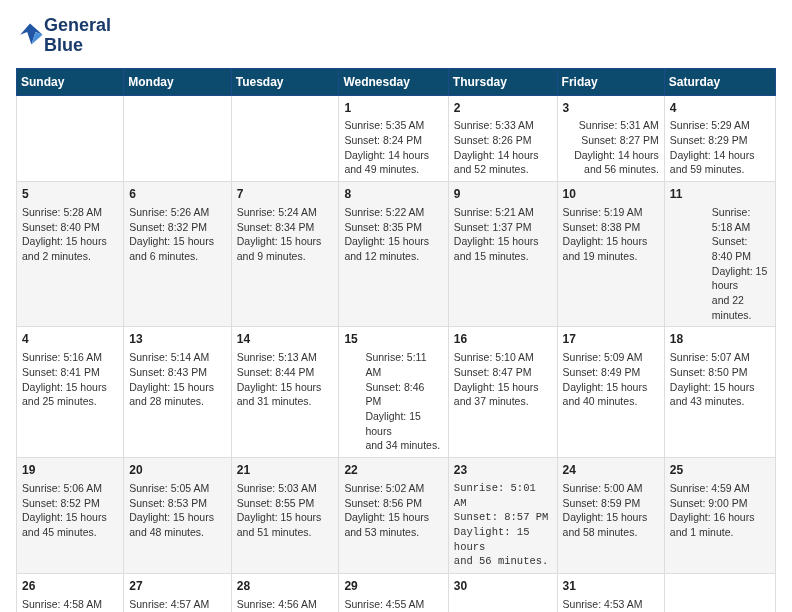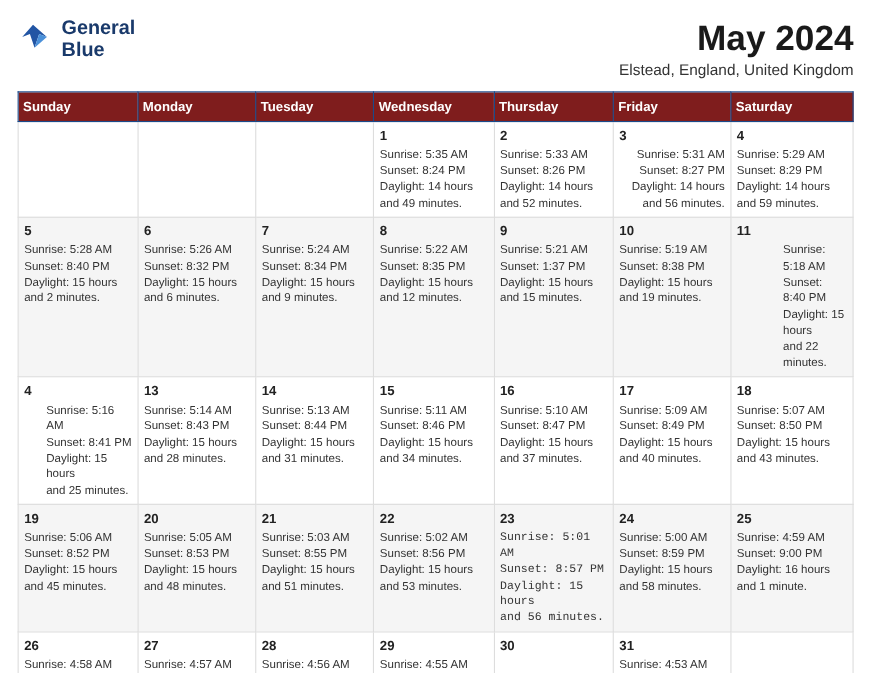--- a/index.html
+++ b/index.html
@@ -12,21 +12,21 @@
     }
     .header {
       display: flex;
       justify-content: space-between;
       align-items: flex-start;
       margin-bottom: 12px;
     }
     .logo {
       display: flex;
       align-items: center;
-      gap: 12px;
+      gap: 0;
     }
     .logo-text {
       font-size: 18px;
       font-weight: bold;
       color: #1a3a6b;
       line-height: 1.1;
     }
     .logo-bird {
       width: 28px;
       height: 24px;
@@ -43,21 +43,21 @@
       font-size: 14px;
       color: #333;
       margin-top: 2px;
     }
     .calendar {
       width: 100%;
       border-collapse: collapse;
       font-size: 11px;
     }
     .calendar thead tr {
-      background-color: #7f1d1d;
+      background-color: #0c4a6e;
     }
     .calendar thead th {
       color: #fff;
       font-weight: bold;
       padding: 6px 4px;
       text-align: left;
       border: 1px solid #1a4a8a;
       font-size: 12px;
     }
     .calendar tbody tr {
@@ -101,24 +101,20 @@
         <polygon points="28,14 38,18 22,32" fill="#4a90d9"></polygon>
       </svg>
     </div>
     <div>
       <div class="logo-text">
         <div>General</div>
         <div>Blue</div>
       </div>
     </div>
   </div>
-  <div class="title-block">
-    <div class="month-title">May 2024</div>
-    <div class="location">Elstead, England, United Kingdom</div>
-  </div>
 </div>
 
 <table class="calendar">
   <thead>
     <tr>
     <th>Sunday</th>
         <th>Monday</th>
         <th>Tuesday</th>
         <th>Wednesday</th>
         <th>Thursday</th>
@@ -207,42 +203,42 @@
           <span class="day-number">11</span>
           <div class="day-info" style="white-space: pre-line; margin-left: 42px;">Sunrise: 5:18 AM
 Sunset: 8:40 PM
 Daylight: 15 hours
 and 22 minutes.</div>
         </td>
       </tr>
       <tr>
         <td>
           <span class="day-number">4</span>
-          <div class="day-info" style="white-space: pre-line; margin-left: 20px;">Sunrise: 5:16 AM
+          <div class="day-info" style="white-space: pre-line;">Sunrise: 5:16 AM
 Sunset: 8:41 PM
 Daylight: 15 hours
 and 25 minutes.</div>
         </td>
         <td>
           <span class="day-number">13</span>
           <div class="day-info" style="white-space: pre-line;">Sunrise: 5:14 AM
 Sunset: 8:43 PM
 Daylight: 15 hours
 and 28 minutes.</div>
         </td>
         <td>
           <span class="day-number">14</span>
           <div class="day-info" style="white-space: pre-line;">Sunrise: 5:13 AM
 Sunset: 8:44 PM
 Daylight: 15 hours
 and 31 minutes.</div>
         </td>
         <td>
           <span class="day-number">15</span>
-          <div class="day-info" style="white-space: pre-line;">Sunrise: 5:11 AM
+          <div class="day-info" style="white-space: pre-line; margin-left: 21px;">Sunrise: 5:11 AM
 Sunset: 8:46 PM
 Daylight: 15 hours
 and 34 minutes.</div>
         </td>
         <td>
           <span class="day-number">16</span>
           <div class="day-info" style="white-space: pre-line;">Sunrise: 5:10 AM
 Sunset: 8:47 PM
 Daylight: 15 hours
 and 37 minutes.</div>

